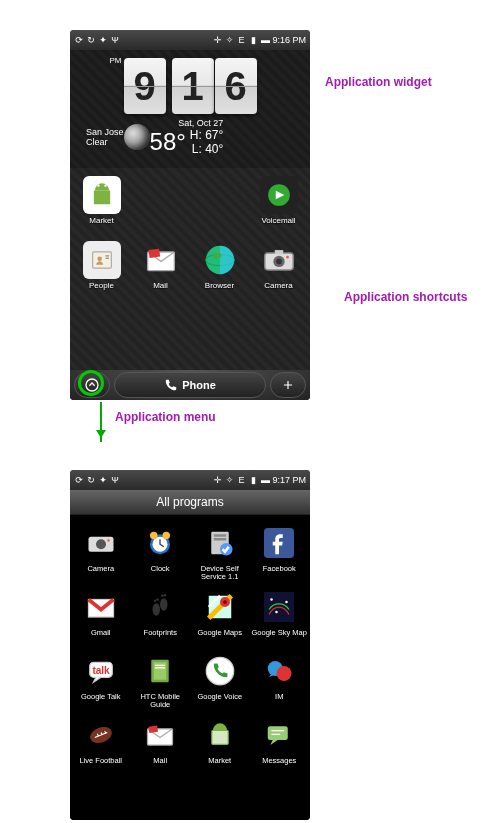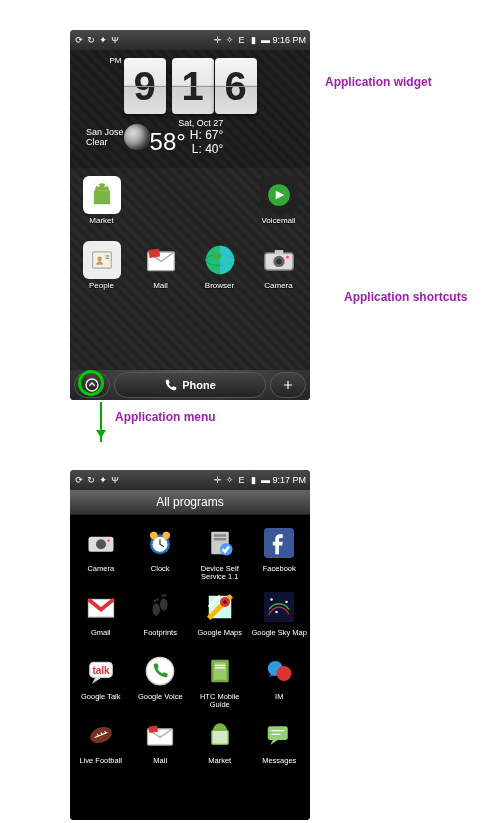--- a/index.html
+++ b/index.html
@@ -327,40 +327,40 @@
                 <rect x="3" y="5" width="18" height="12" rx="3" fill="#fff" stroke="#ccc"></rect>
                 <path d="M8 17l-2 4 6-4" fill="#fff" stroke="#ccc"></path>
                 <text x="12" y="14" font-size="8" text-anchor="middle" fill="#d33" font-weight="bold">talk</text>
               </svg>
             </div>
             <div class="prog-label">Google Talk</div>
           </div>
           <div class="prog-app">
             <div class="prog-icon">
               <svg width="30" height="30" viewBox="0 0 24 24">
-                <circle cx="12" cy="12" r="11" fill="#fff" stroke="#ccc"></circle>
-                <path d="M8 6c-1 0-1 1-1 1 0 5 5 10 10 10 0 0 1 0 1-1v-2l-3-1-1 1c-2-1-3-2-4-4l1-1-1-3H8z" fill="#393"></path>
-              </svg>
-            </div>
-            <div class="prog-label">Google Voice</div>
-          </div>
-          <div class="prog-app">
-            <div class="prog-icon">
-              <svg width="30" height="30" viewBox="0 0 24 24">
                 <rect x="5" y="3" width="14" height="18" rx="1" fill="#7a4"></rect>
                 <rect x="7" y="5" width="10" height="14" fill="#9c6"></rect>
                 <rect x="8" y="7" width="8" height="1" fill="#fff"></rect>
                 <rect x="8" y="9" width="8" height="1" fill="#fff"></rect>
               </svg>
             </div>
             <div class="prog-label">HTC Mobile Guide</div>
           </div>
           <div class="prog-app">
             <div class="prog-icon">
               <svg width="30" height="30" viewBox="0 0 24 24">
+                <circle cx="12" cy="12" r="11" fill="#fff" stroke="#ccc"></circle>
+                <path d="M8 6c-1 0-1 1-1 1 0 5 5 10 10 10 0 0 1 0 1-1v-2l-3-1-1 1c-2-1-3-2-4-4l1-1-1-3H8z" fill="#393"></path>
+              </svg>
+            </div>
+            <div class="prog-label">Google Voice</div>
+          </div>
+          <div class="prog-app">
+            <div class="prog-icon">
+              <svg width="30" height="30" viewBox="0 0 24 24">
                 <circle cx="9" cy="10" r="6" fill="#39d"></circle>
                 <circle cx="16" cy="14" r="6" fill="#d33"></circle>
                 <path d="M6 14l-2 3 4-2" fill="#39d"></path>
               </svg>
             </div>
             <div class="prog-label">IM</div>
           </div>
           <div class="prog-app">
             <div class="prog-icon">
               <svg width="30" height="30" viewBox="0 0 24 24">

